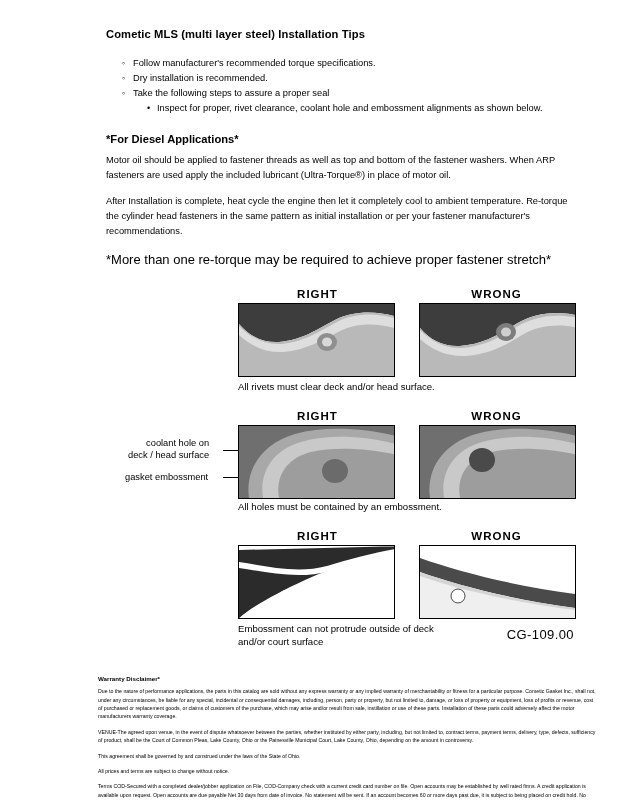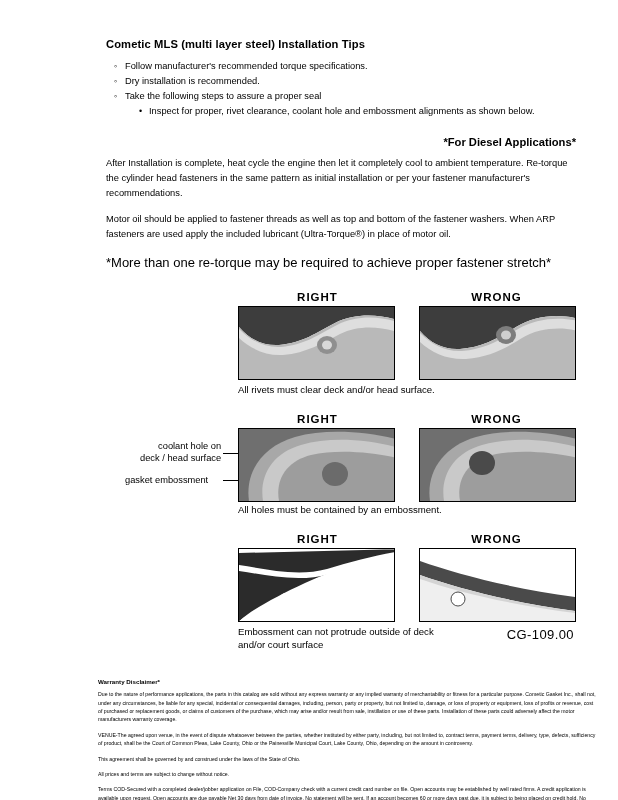--- a/index.html
+++ b/index.html
@@ -13,31 +13,31 @@
     font-family: "Liberation Sans", sans-serif;
     color: #000000;
     position: relative;
     overflow: hidden;
   }
   .page {
     position: relative;
     width: 618px;
     height: 664px;
     box-sizing: border-box;
-    padding: 38px 42px 0 42px;
+    padding: 28px 42px 0 42px;
   }
   h1.title {
     font-size: 11.2px;
     font-weight: bold;
     margin: 0 0 9px 64px;
     letter-spacing: 0.1px;
   }
   ul.bullets {
     list-style: none;
-    margin: 8px;
+    margin: 16px;
     padding: 0 0 0 64px;
   }
   ul.bullets > li {
     font-size: 9.3px;
     line-height: 1.62;
     position: relative;
     padding-left: 11px;
   }
   ul.bullets > li::before {
     content: "\25E6";
@@ -61,21 +61,20 @@
     content: "\2022";
     position: absolute;
     left: 0;
     top: 0;
     font-size: 9px;
   }
   h2.subtitle {
     font-size: 11.2px;
     font-weight: bold;
     margin: 17px 0 8px 64px;
-    text-align: right;
   }
   p.body {
     font-size: 9.3px;
     line-height: 1.6;
     margin: 0 0 11px 64px;
     max-width: 480px;
   }
   p.note {
     font-size: 13px;
     line-height: 1.6;
@@ -183,22 +182,22 @@
       <span>Take the following steps to assure a proper seal</span>
       <ul class="sub">
         <li>
           <span>Inspect for proper, rivet clearance, coolant hole and embossment alignments as shown below.</span>
         </li>
       </ul>
     </li>
   </ul>
 
   <h2 class="subtitle">*For Diesel Applications*</h2>
+  <p class="body">Motor oil should be applied to fastener threads as well as top and bottom of the fastener washers.  When ARP fasteners are used apply the included lubricant (Ultra-Torque®) in place of motor oil.</p>
   <p class="body">After Installation is complete, heat cycle the engine then let it completely cool to ambient temperature.  Re-torque the cylinder head fasteners in the same pattern as initial installation or per your fastener manufacturer's recommendations.</p>
-  <p class="body">Motor oil should be applied to fastener threads as well as top and bottom of the fastener washers.  When ARP fasteners are used apply the included lubricant (Ultra-Torque®) in place of motor oil.</p>
   <p class="note">*More than one re-torque may be required to achieve proper fastener stretch*</p>
 
   <div class="figures">
 
     <div class="fig-group">
       <div class="fig-labels">
         <div class="lbl">RIGHT</div>
         <div class="lbl">WRONG</div>
       </div>
       <div class="fig-row">
@@ -226,21 +225,21 @@
       <div class="fig-caption">All rivets must clear deck and/or head surface.</div>
     </div>
 
     <div class="fig-group" style="margin-top:16px;">
       <div class="fig-labels">
         <div class="lbl">RIGHT</div>
         <div class="lbl">WRONG</div>
       </div>
 
       <div class="callouts">
-        <div class="callout" style="left:42px; top:12px;">
+        <div class="callout" style="left:30px; top:12px;">
           <span>coolant hole on</span><br>
           <span>deck / head surface</span>
         </div>
         <div class="leader" style="left:125px; top:25px; width:60px;"></div>
         <div class="callout" style="left:27px; top:46px;">
           <span>gasket embossment</span>
         </div>
         <div class="leader" style="left:125px; top:52px; width:70px;"></div>
       </div>
 

